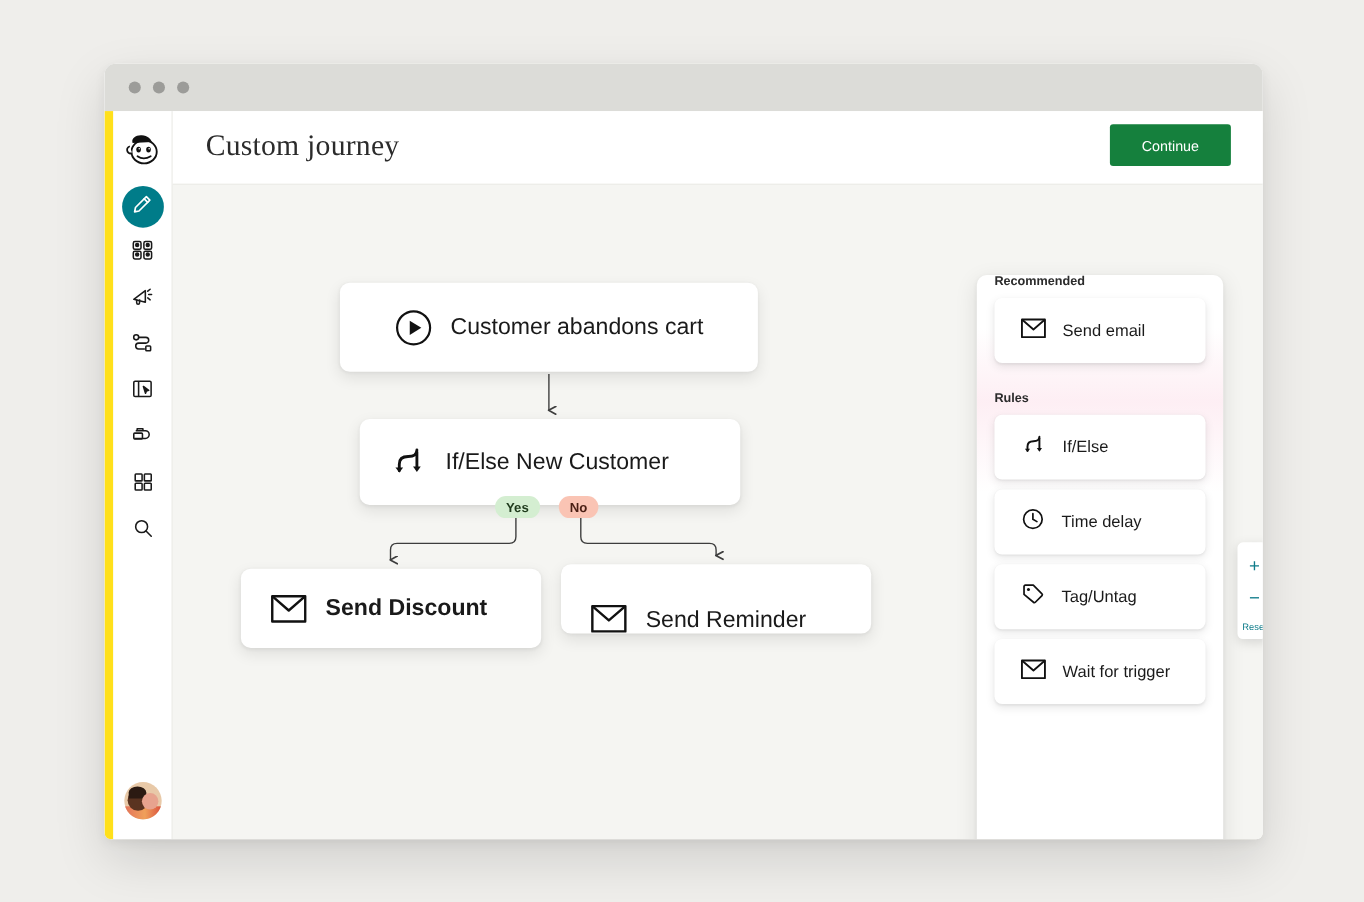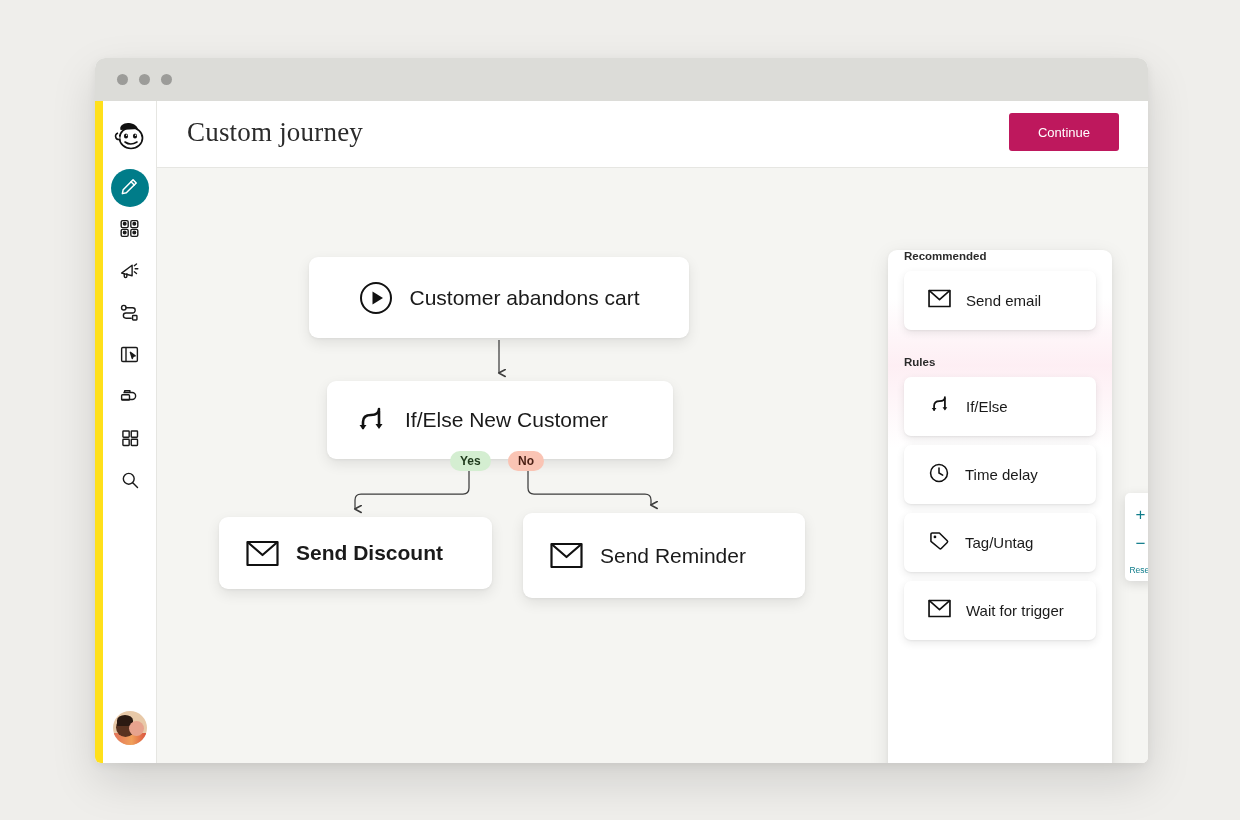--- a/index.html
+++ b/index.html
@@ -130,21 +130,21 @@
   }
 
   .page-title {
     font-family: "Liberation Serif", serif;
     font-size: 27px;
     color: #2b2b2b;
     letter-spacing: 0.2px;
   }
 
   .continue-btn {
-    background: #be185d;
+    background: #15803d;
     color: #ffffff;
     border: none;
     border-radius: 3px;
     font-size: 13px;
     font-family: "Liberation Sans", sans-serif;
     padding: 0 18px;
     height: 38px;
     min-width: 110px;
     cursor: pointer;
   }
@@ -172,21 +172,21 @@
   .node-label {
     font-size: 21px;
     color: #1a1a1a;
     white-space: nowrap;
   }
   .node-icon { display: flex; align-items: center; }
 
   #node-trigger { left: 152px; top: 89px; width: 380px; height: 81px; justify-content: center; }
   #node-ifelse  { left: 170px; top: 213px; width: 346px; height: 78px; }
   #node-discount{ left: 62px;  top: 349px; width: 273px; height: 72px; font-weight: bold; }
-  #node-reminder{ left: 366px; top: 345px; width: 282px; height: 85px; }
+  #node-reminder{ left: 353px; top: 345px; width: 282px; height: 63px; align-items: flex-end; }
 
   
   .badge {
     position: absolute;
     font-size: 12px;
     font-weight: bold;
     border-radius: 10px;
     padding: 3px 10px;
     z-index: 5;
     cursor: pointer;

